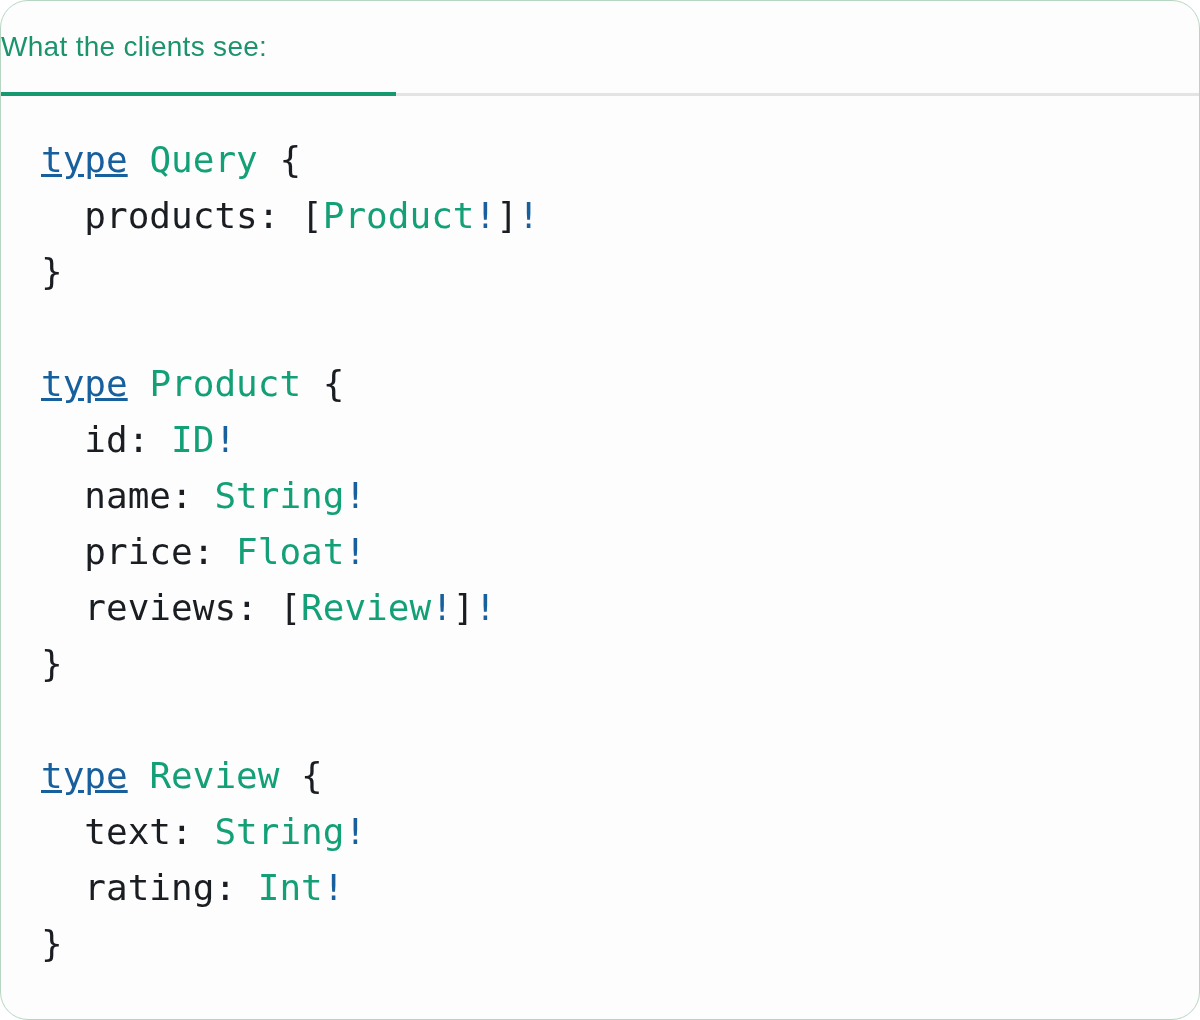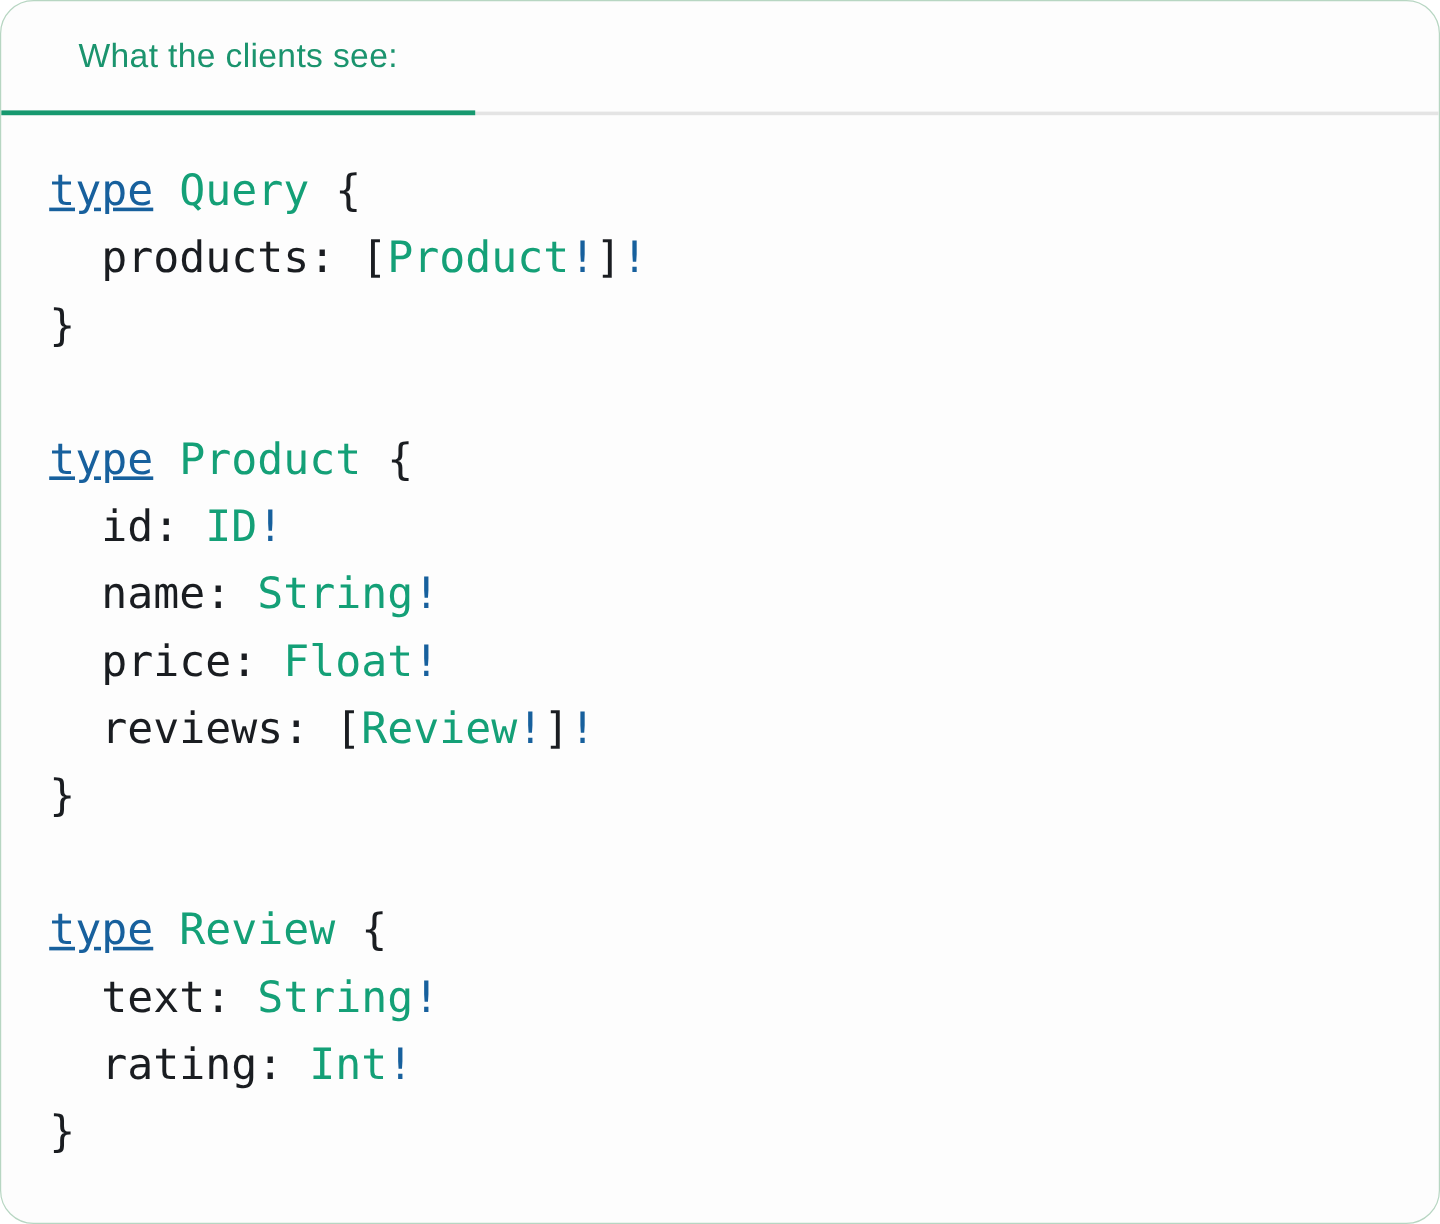--- a/index.html
+++ b/index.html
@@ -39,21 +39,21 @@
     bottom: 0;
     height: 3px;
     background: var(--divider-gray);
   }
   .tab {
     position: relative;
     width: 395px;
     height: 100%;
     display: flex;
     align-items: center;
-    justify-content: center;
+    justify-content: flex-start;
     cursor: pointer;
   }
   .tab::after {
     content: "";
     position: absolute;
     left: 0;
     right: 0;
     bottom: 0;
     height: 4px;
     background: var(--underline-green);

